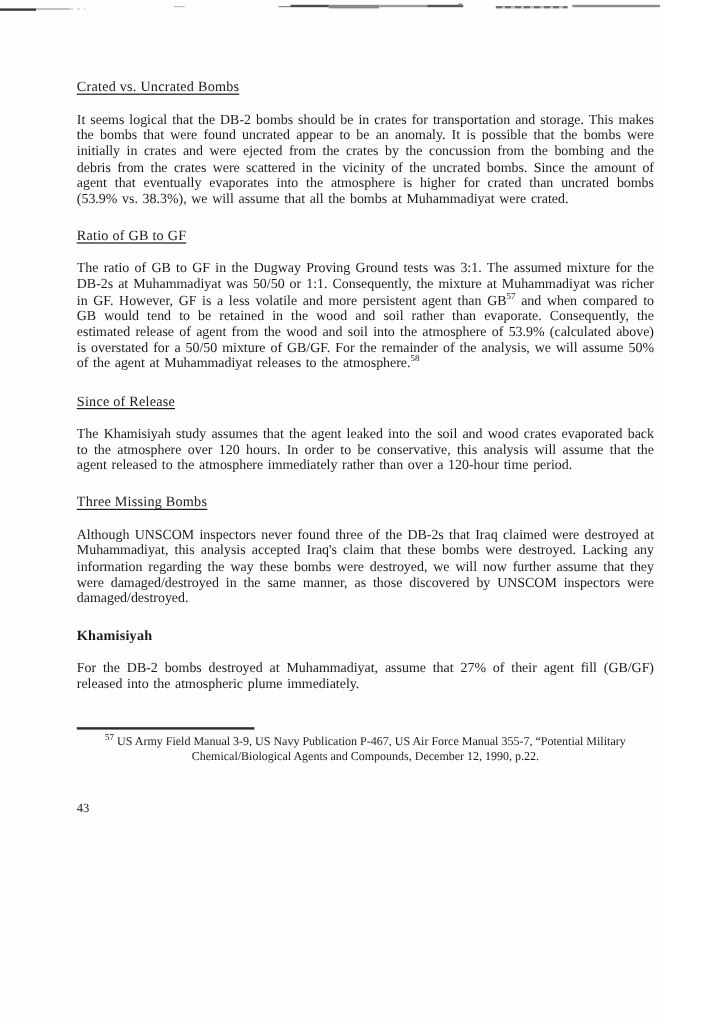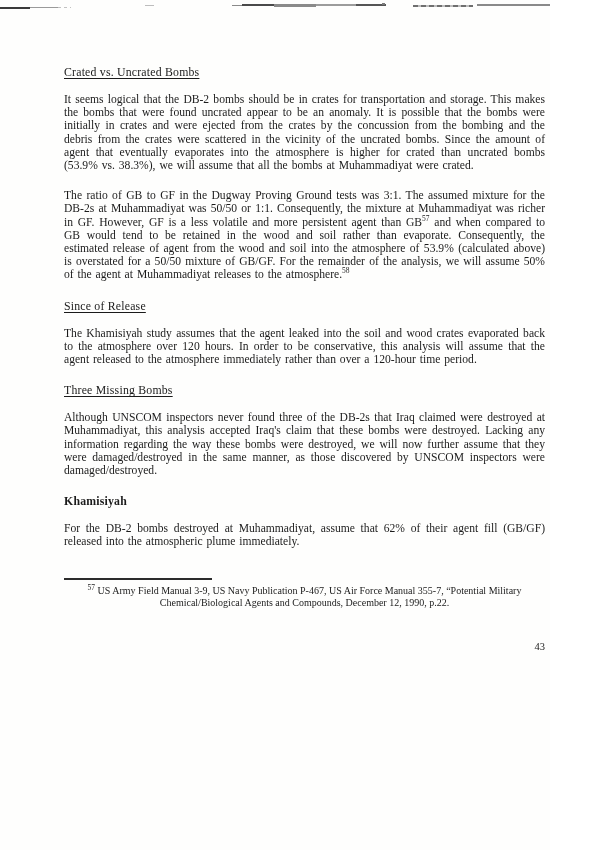--- a/index.html
+++ b/index.html
@@ -58,21 +58,21 @@
     border-top: 2px solid #2c2c2c;
     margin: 29px 0 5px 0;
   }
   p.footnote {
     font-size: 10px;
     line-height: 12.6px;
     margin: 0;
     text-align: center;
   }
   .page-number {
-    text-align: right;
+    text-align: left;
     font-size: 10.5px;
     margin-top: 31px;
   }
 </style>
 </head>
 <body>
 
 <div class="page">
 
   <span class="artifact a1"></span>
@@ -90,36 +90,37 @@
   <span class="artifact a13"></span>
 
   <main class="content">
 
     <section>
       <h2 class="section-heading">Crated vs. Uncrated Bombs</h2>
       <p class="body-paragraph">It seems logical that the DB-2 bombs should be in crates for transportation and storage.  This makes the bombs that were found uncrated appear to be an anomaly.  It is possible that the bombs were initially in crates and were ejected from the crates by the concussion from the bombing and the debris from the crates were scattered in the vicinity of the uncrated bombs.  Since the amount of agent that eventually evaporates into the atmosphere is higher for crated than uncrated bombs (53.9% vs. 38.3%), we will assume that all the bombs at Muhammadiyat were crated.</p>
     </section>
 
     <section>
+      <h2 class="section-heading">Ratio of GB to GF</h2>
       <p class="body-paragraph">The ratio of GB to GF in the Dugway Proving Ground tests was 3:1.  The assumed mixture for the DB-2s at Muhammadiyat was 50/50 or 1:1.  Consequently, the mixture at Muhammadiyat was richer in GF.  However, GF is a less volatile and more persistent agent than GB<sup>57</sup> and when compared to GB would tend to be retained in the wood and soil rather than evaporate.  Consequently, the estimated release of agent from the wood and soil into the atmosphere of 53.9% (calculated above) is overstated for a 50/50 mixture of GB/GF.  For the remainder of the analysis, we will assume 50% of the agent at Muhammadiyat releases to the atmosphere.<sup>58</sup></p>
     </section>
 
     <section>
       <h2 class="section-heading">Since of Release</h2>
       <p class="body-paragraph">The Khamisiyah study assumes that the agent leaked into the soil and wood crates evaporated back to the atmosphere over 120 hours.  In order to be conservative, this analysis will assume that the agent released to the atmosphere immediately rather than over a 120-hour time period.</p>
     </section>
 
     <section>
       <h2 class="section-heading">Three Missing Bombs</h2>
       <p class="body-paragraph">Although UNSCOM inspectors never found three of the DB-2s that Iraq claimed were destroyed at Muhammadiyat, this analysis accepted Iraq's claim that these bombs were destroyed.  Lacking any information regarding the way these bombs were destroyed, we will now further assume that they were damaged/destroyed in the same manner, as those discovered by UNSCOM inspectors were damaged/destroyed.</p>
     </section>
 
     <section>
       <h2 class="section-heading bold">Khamisiyah</h2>
-      <p class="body-paragraph">For the DB-2 bombs destroyed at Muhammadiyat, assume that 62% of their agent fill (GB/GF) released into the atmospheric plume immediately.</p>
+      <p class="body-paragraph">For the DB-2 bombs destroyed at Muhammadiyat, assume that 27% of their agent fill (GB/GF) released into the atmospheric plume immediately.</p>
     </section>
 
     <footer>
       <div class="footnote-rule"></div>
       <p class="footnote"><sup>57</sup>  US Army Field Manual 3-9, US Navy Publication P-467, US Air Force Manual 355-7, “Potential Military Chemical/Biological Agents and Compounds, December 12, 1990, p.22.</p>
       <div class="page-number">43</div>
     </footer>
 
   </main>
 </div>

